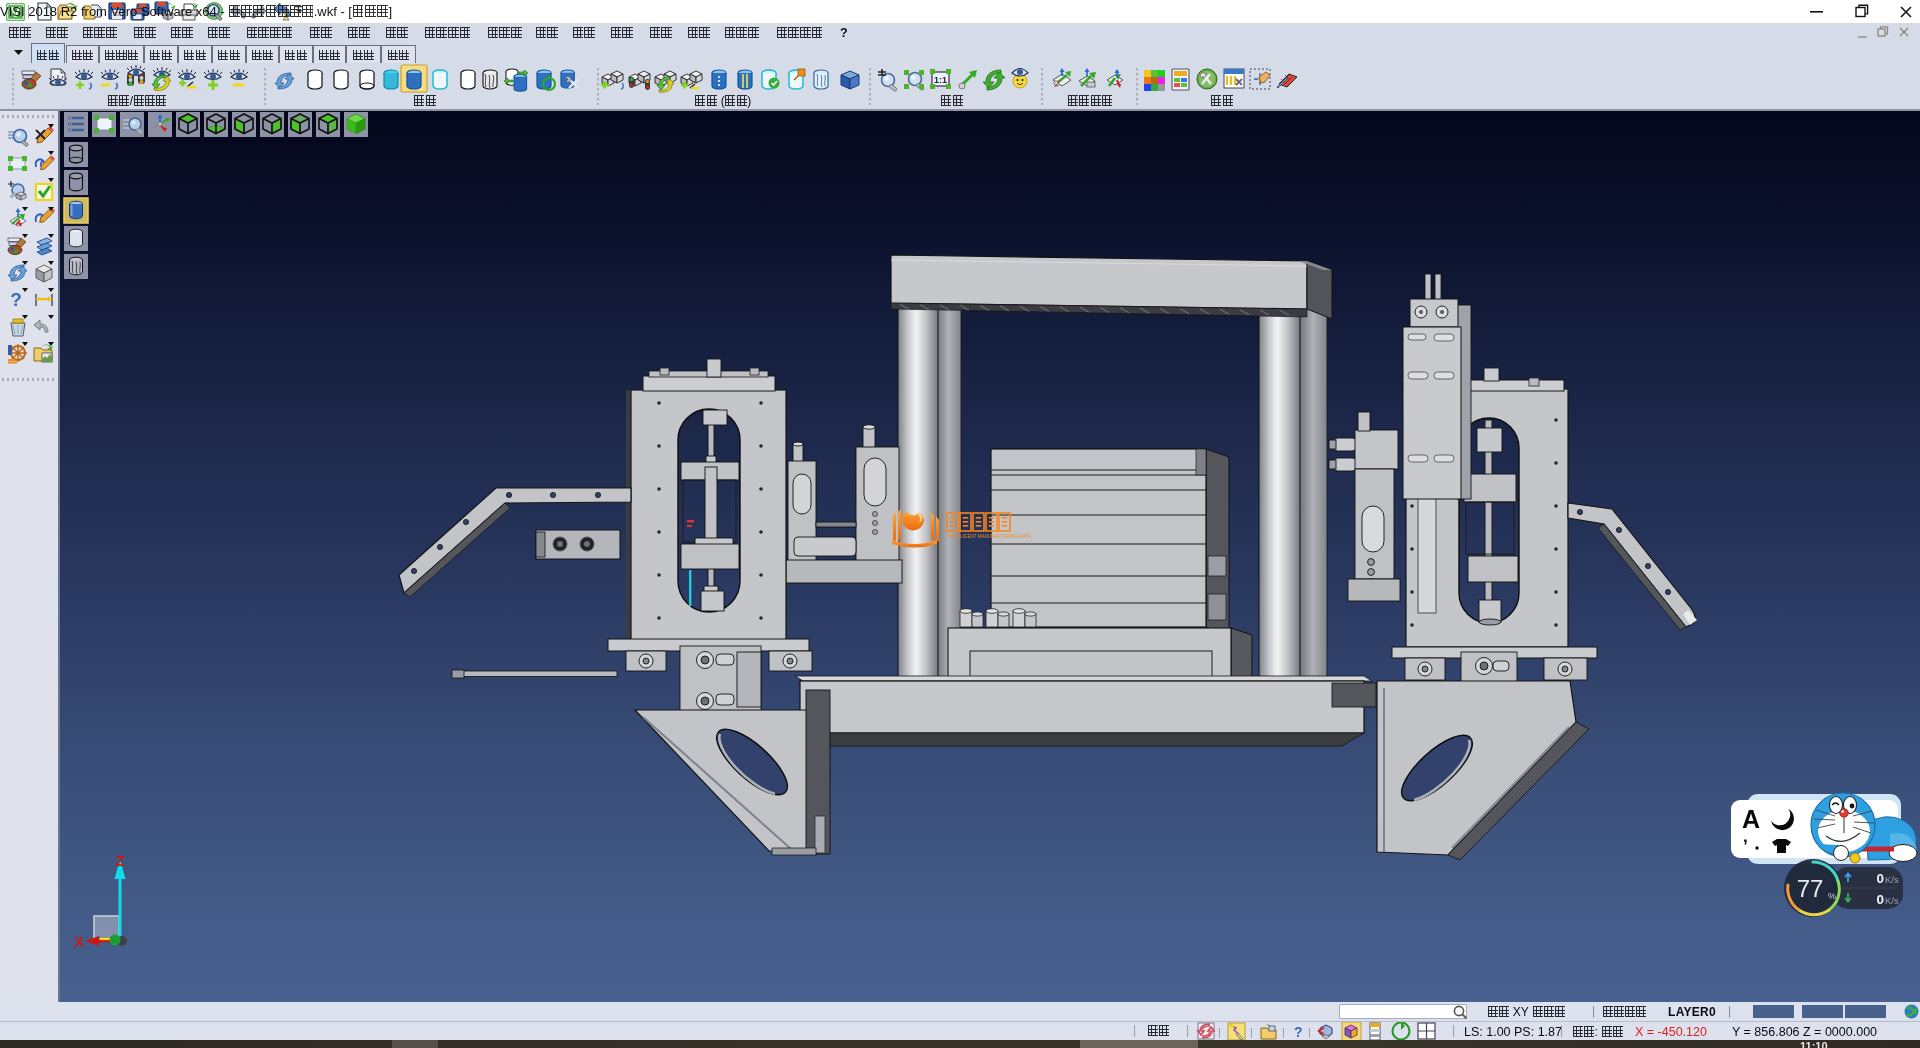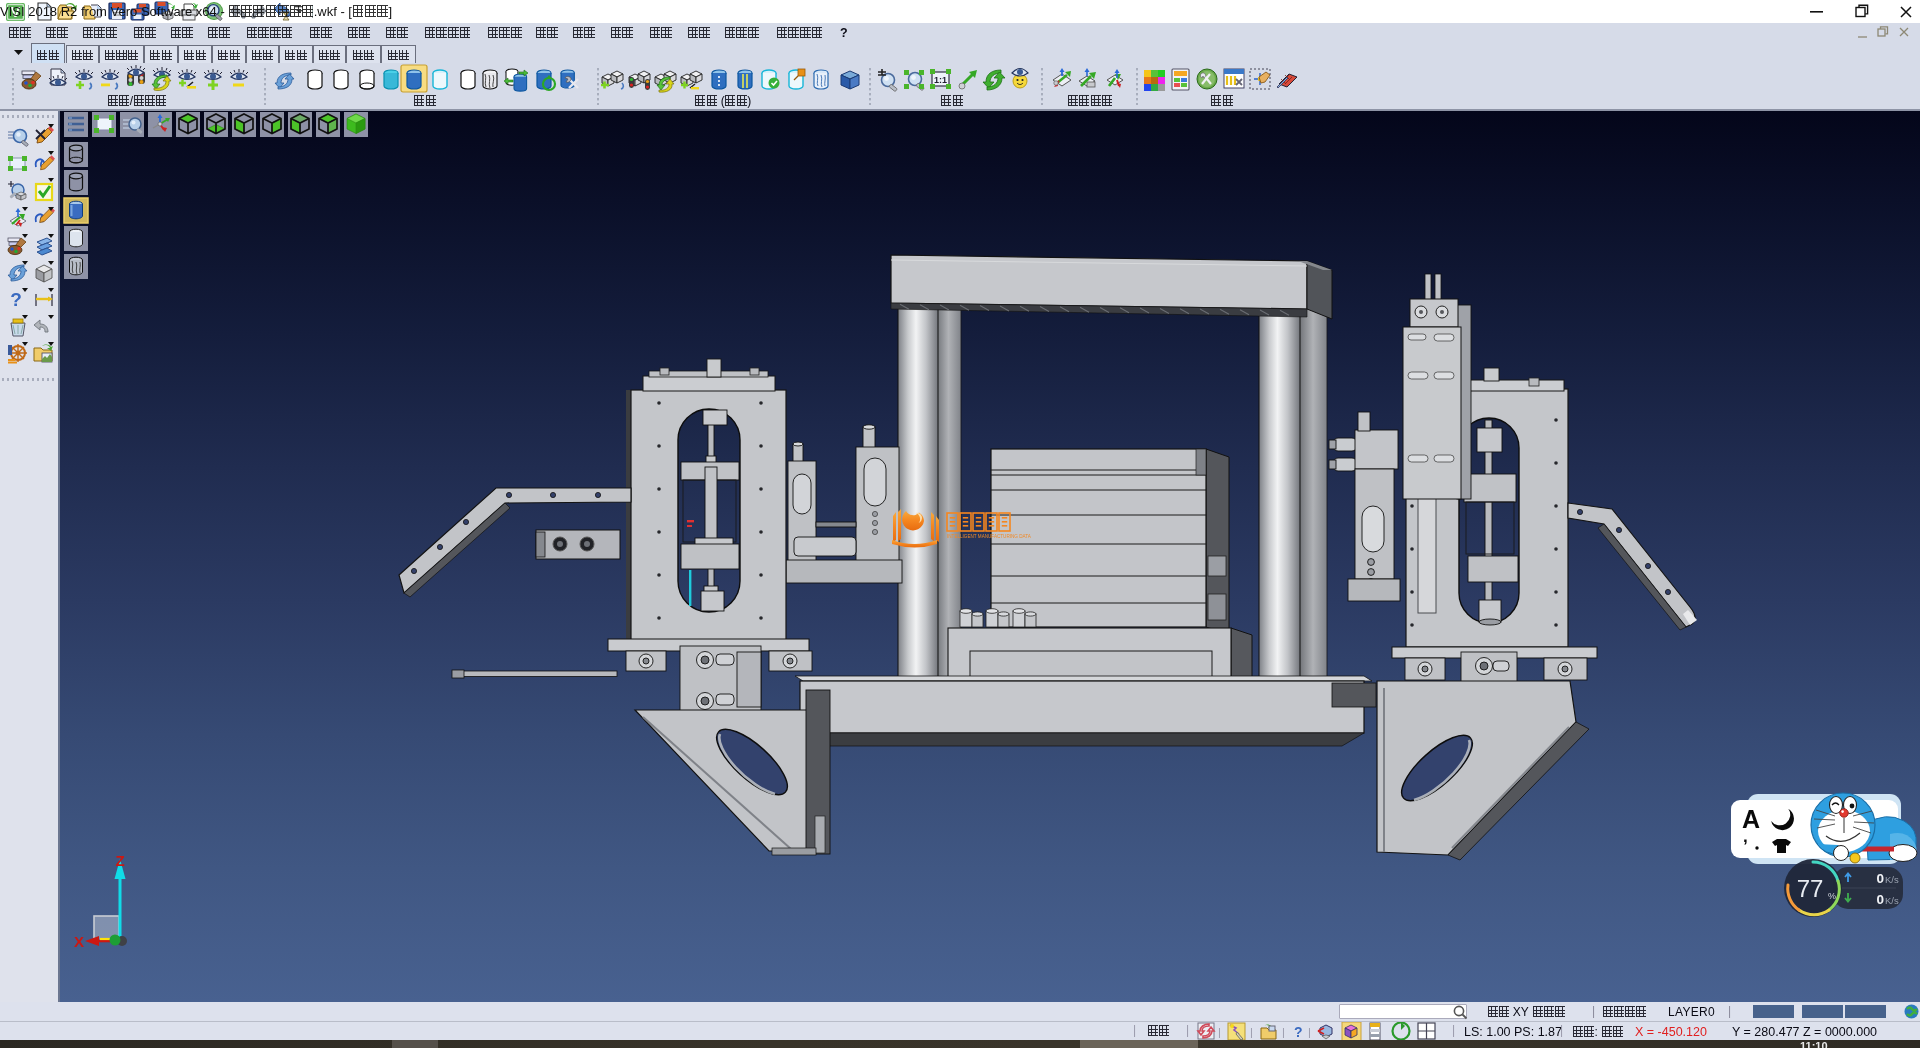--- a/index.html
+++ b/index.html
@@ -1190,21 +1190,21 @@
   </div>
   <div class="status1">
     <div style="position:absolute;left:1339px;top:2px;width:128px;height:15px;background:#fff;border:1px solid #aab;border-radius:1px"></div>
     <svg width="16" height="16" style="position:absolute;left:1452px;top:2px">
         <circle cx="7" cy="7" r="4.6" fill="none" stroke="#555" stroke-width="1.6"></circle>
         <path d="M10.5 10.5l4 4" stroke="#555" stroke-width="1.8"></path>
       </svg>
     <span style="position:absolute;left:1487px;top:3px"><span class="h"></span><span class="h"></span> XY <span class="h"></span><span class="h"></span><span class="h"></span></span>
     <span style="position:absolute;left:1592px;top:2px;color:#889">|</span>
     <span style="position:absolute;left:1602px;top:3px"><span class="h"></span><span class="h"></span><span class="h"></span><span class="h"></span></span>
-    <span style="position:absolute;left:1668px;top:3px;font-weight:normal;letter-spacing:0.3px">LAYER0</span>
+    <span style="position:absolute;left:1668px;top:3px;font-weight:bold;letter-spacing:0.3px">LAYER0</span>
     <span style="position:absolute;left:1728px;top:2px;color:#889">|</span>
     <div style="position:absolute;left:1753px;top:3px;width:41px;height:13px;background:#47628c"></div>
     <div style="position:absolute;left:1802px;top:3px;width:41px;height:13px;background:#47628c"></div>
     <div style="position:absolute;left:1845px;top:3px;width:41px;height:13px;background:#47628c"></div>
     <svg width="15" height="15" style="position:absolute;left:1904px;top:2px">
         <circle cx="7.5" cy="7.5" r="7" fill="#2a7ac0"></circle>
         <path d="M3 5q3-3 5 0t5 0M3 10q3 3 5 0t5 0" stroke="#3fae3f" stroke-width="2.4" fill="none"></path>
       </svg>
   </div>
   <div class="status2">
@@ -1259,20 +1259,20 @@
       <g transform="translate(222,1)">
           <rect x="0" y="0" width="17" height="16" fill="#fff" stroke="#445" stroke-width="1.2"></rect>
           <path d="M8.5 0v16M0 8h17" stroke="#445" stroke-width="1.2"></path>
         </g>
     </svg>
     <span style="position:absolute;left:1452px;top:1px;color:#99a">|</span>
     <span style="position:absolute;left:1464px;top:3px;font-size:12.5px">LS: 1.00 PS: 1.87</span>
     <span style="position:absolute;left:1560px;top:1px;color:#99a">|</span>
     <span style="position:absolute;left:1572px;top:3px"><span class="h"></span><span class="h"></span>: <span class="h"></span><span class="h"></span></span>
     <span style="position:absolute;left:1635px;top:3px;font-size:12.5px;color:#e02020">X = -450.120</span>
-    <span style="position:absolute;left:1732px;top:3px;font-size:12.5px">Y = 280.477 Z = 0000.000</span>
+    <span style="position:absolute;left:1732px;top:3px;font-size:12.5px">Y = 856.806 Z = 0000.000</span>
   </div>
   <div class="taskbar">
     <div style="position:absolute;left:1080px;top:0;width:118px;height:8px;background:#6b6459"></div>
     <div style="position:absolute;left:392px;top:0;width:46px;height:8px;background:#55504a"></div>
     <div style="position:absolute;left:1800px;top:0;width:70px;height:8px;overflow:hidden;color:#e8e8e8;font-size:11px;font-weight:bold;font-family:'Liberation Sans'">11:10</div>
   </div>
 </div>
 
 </body></html>

